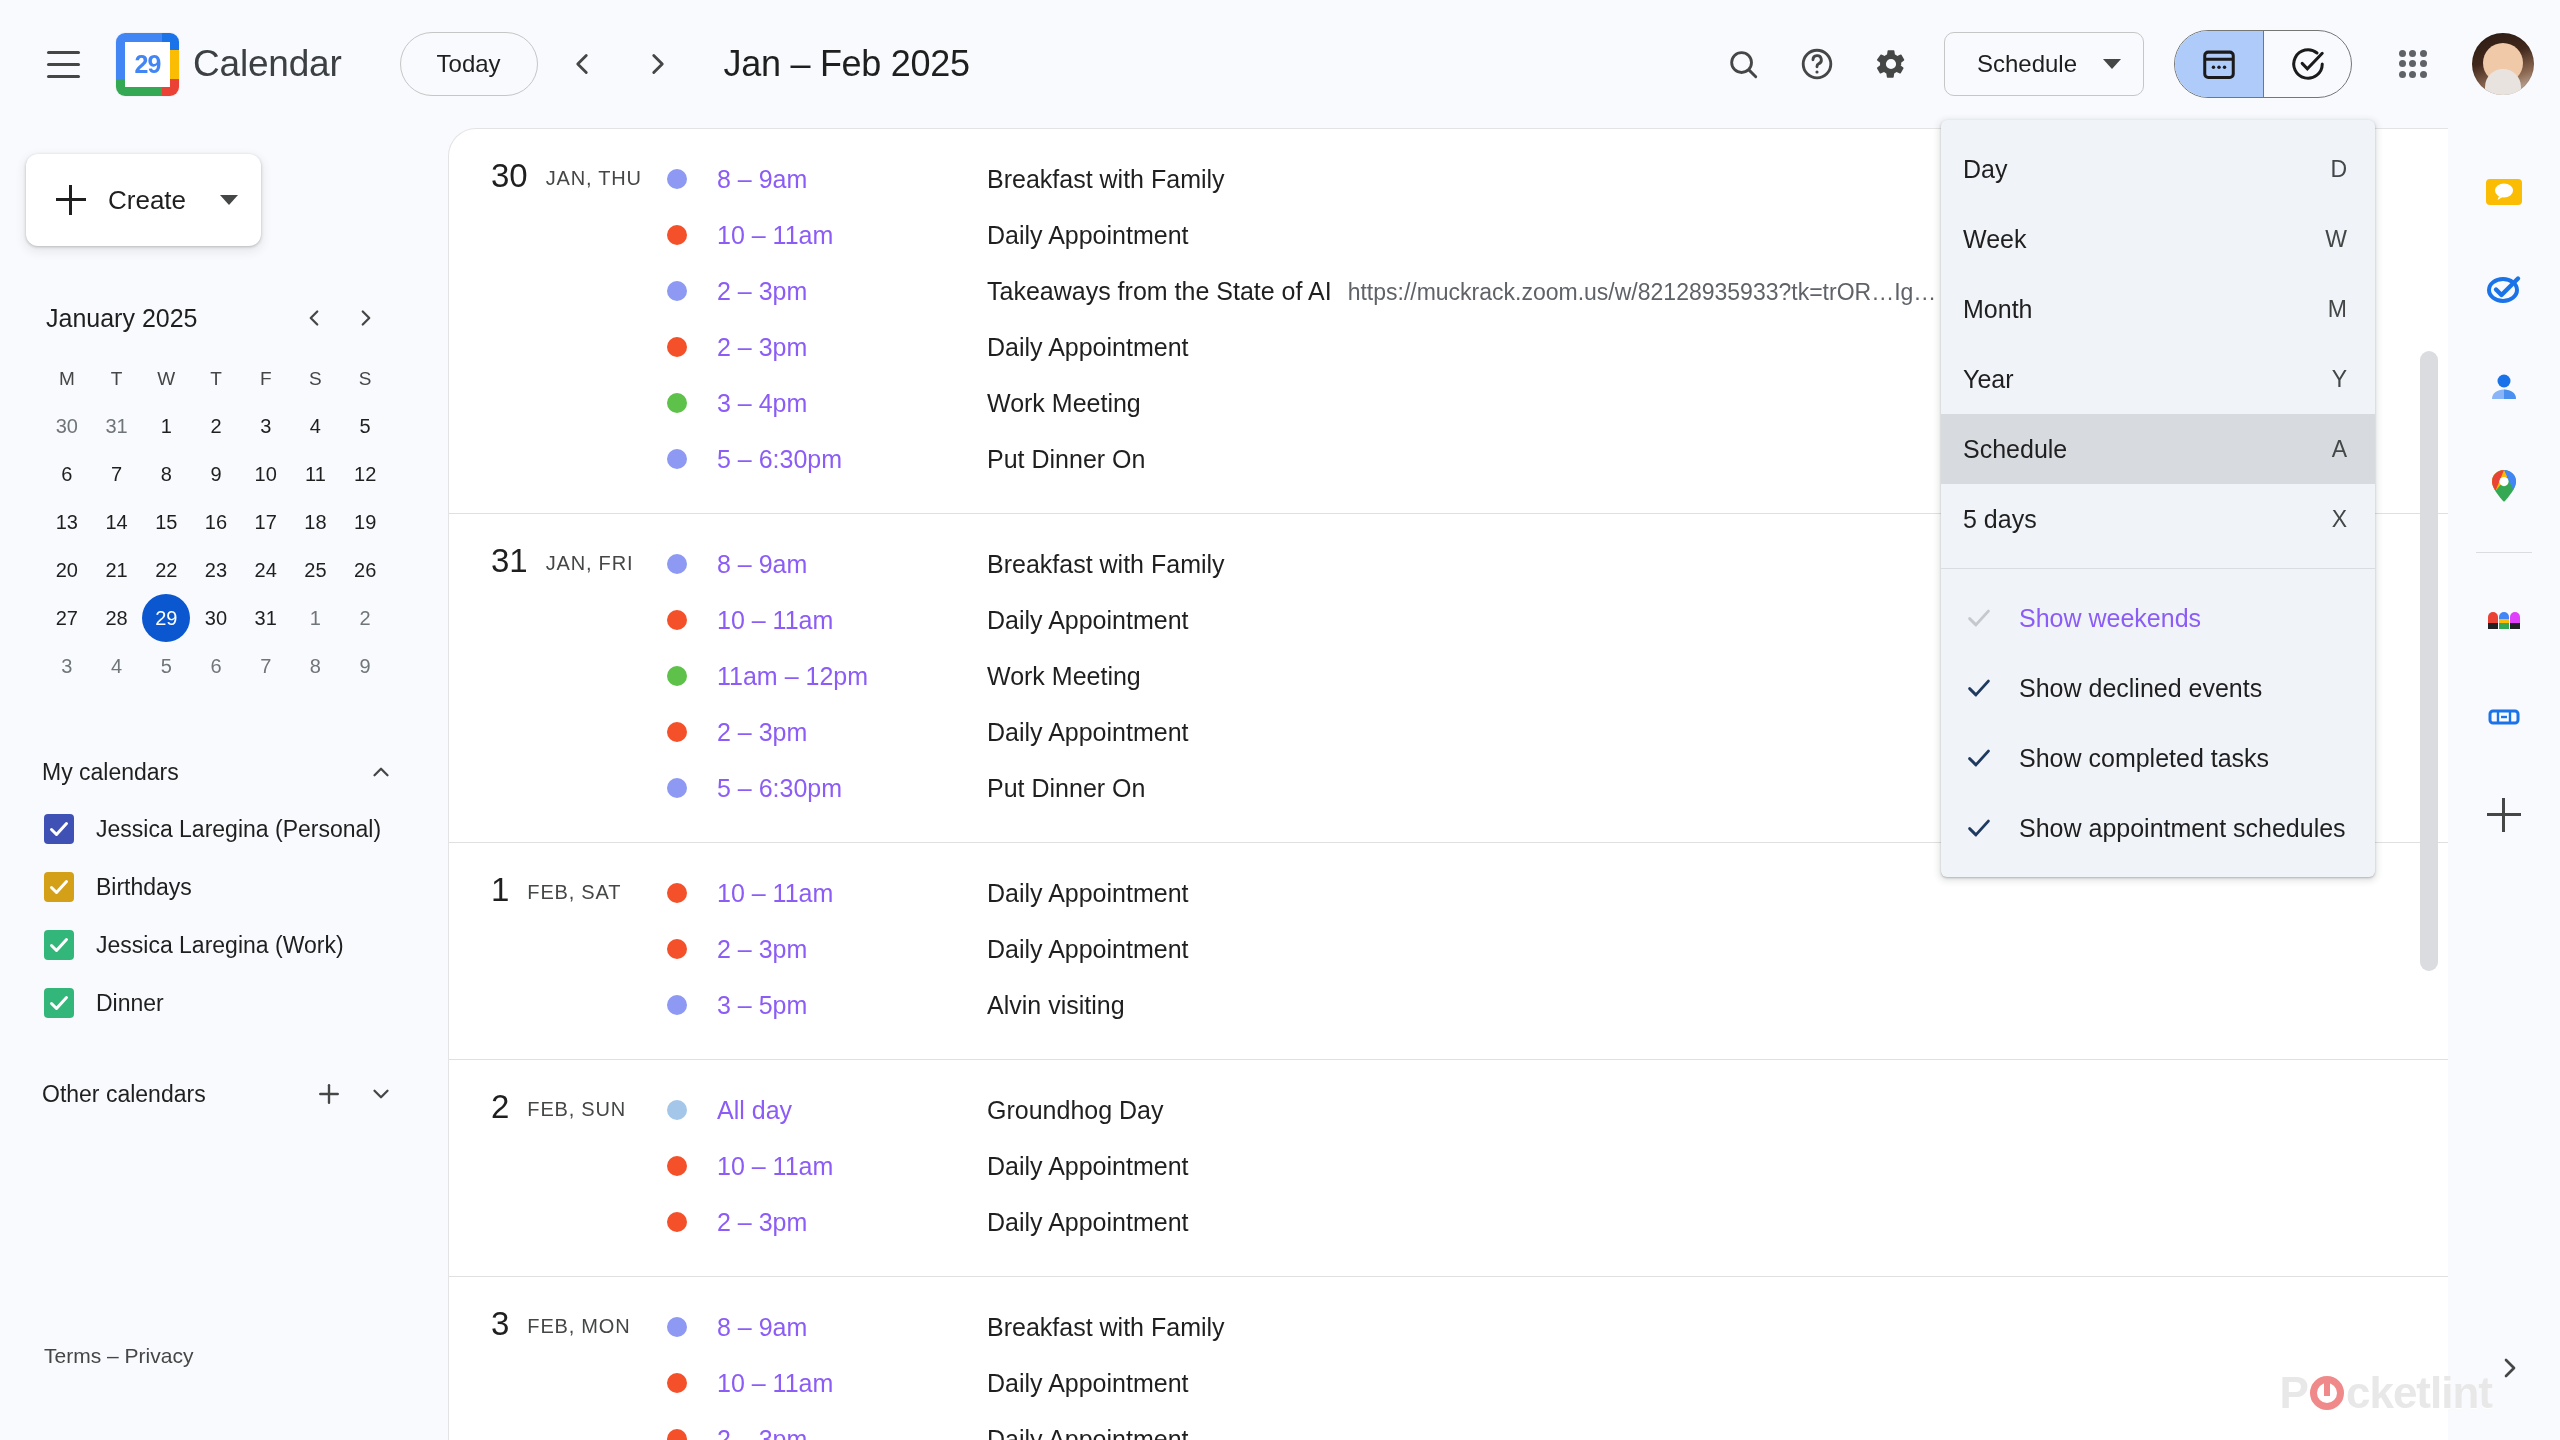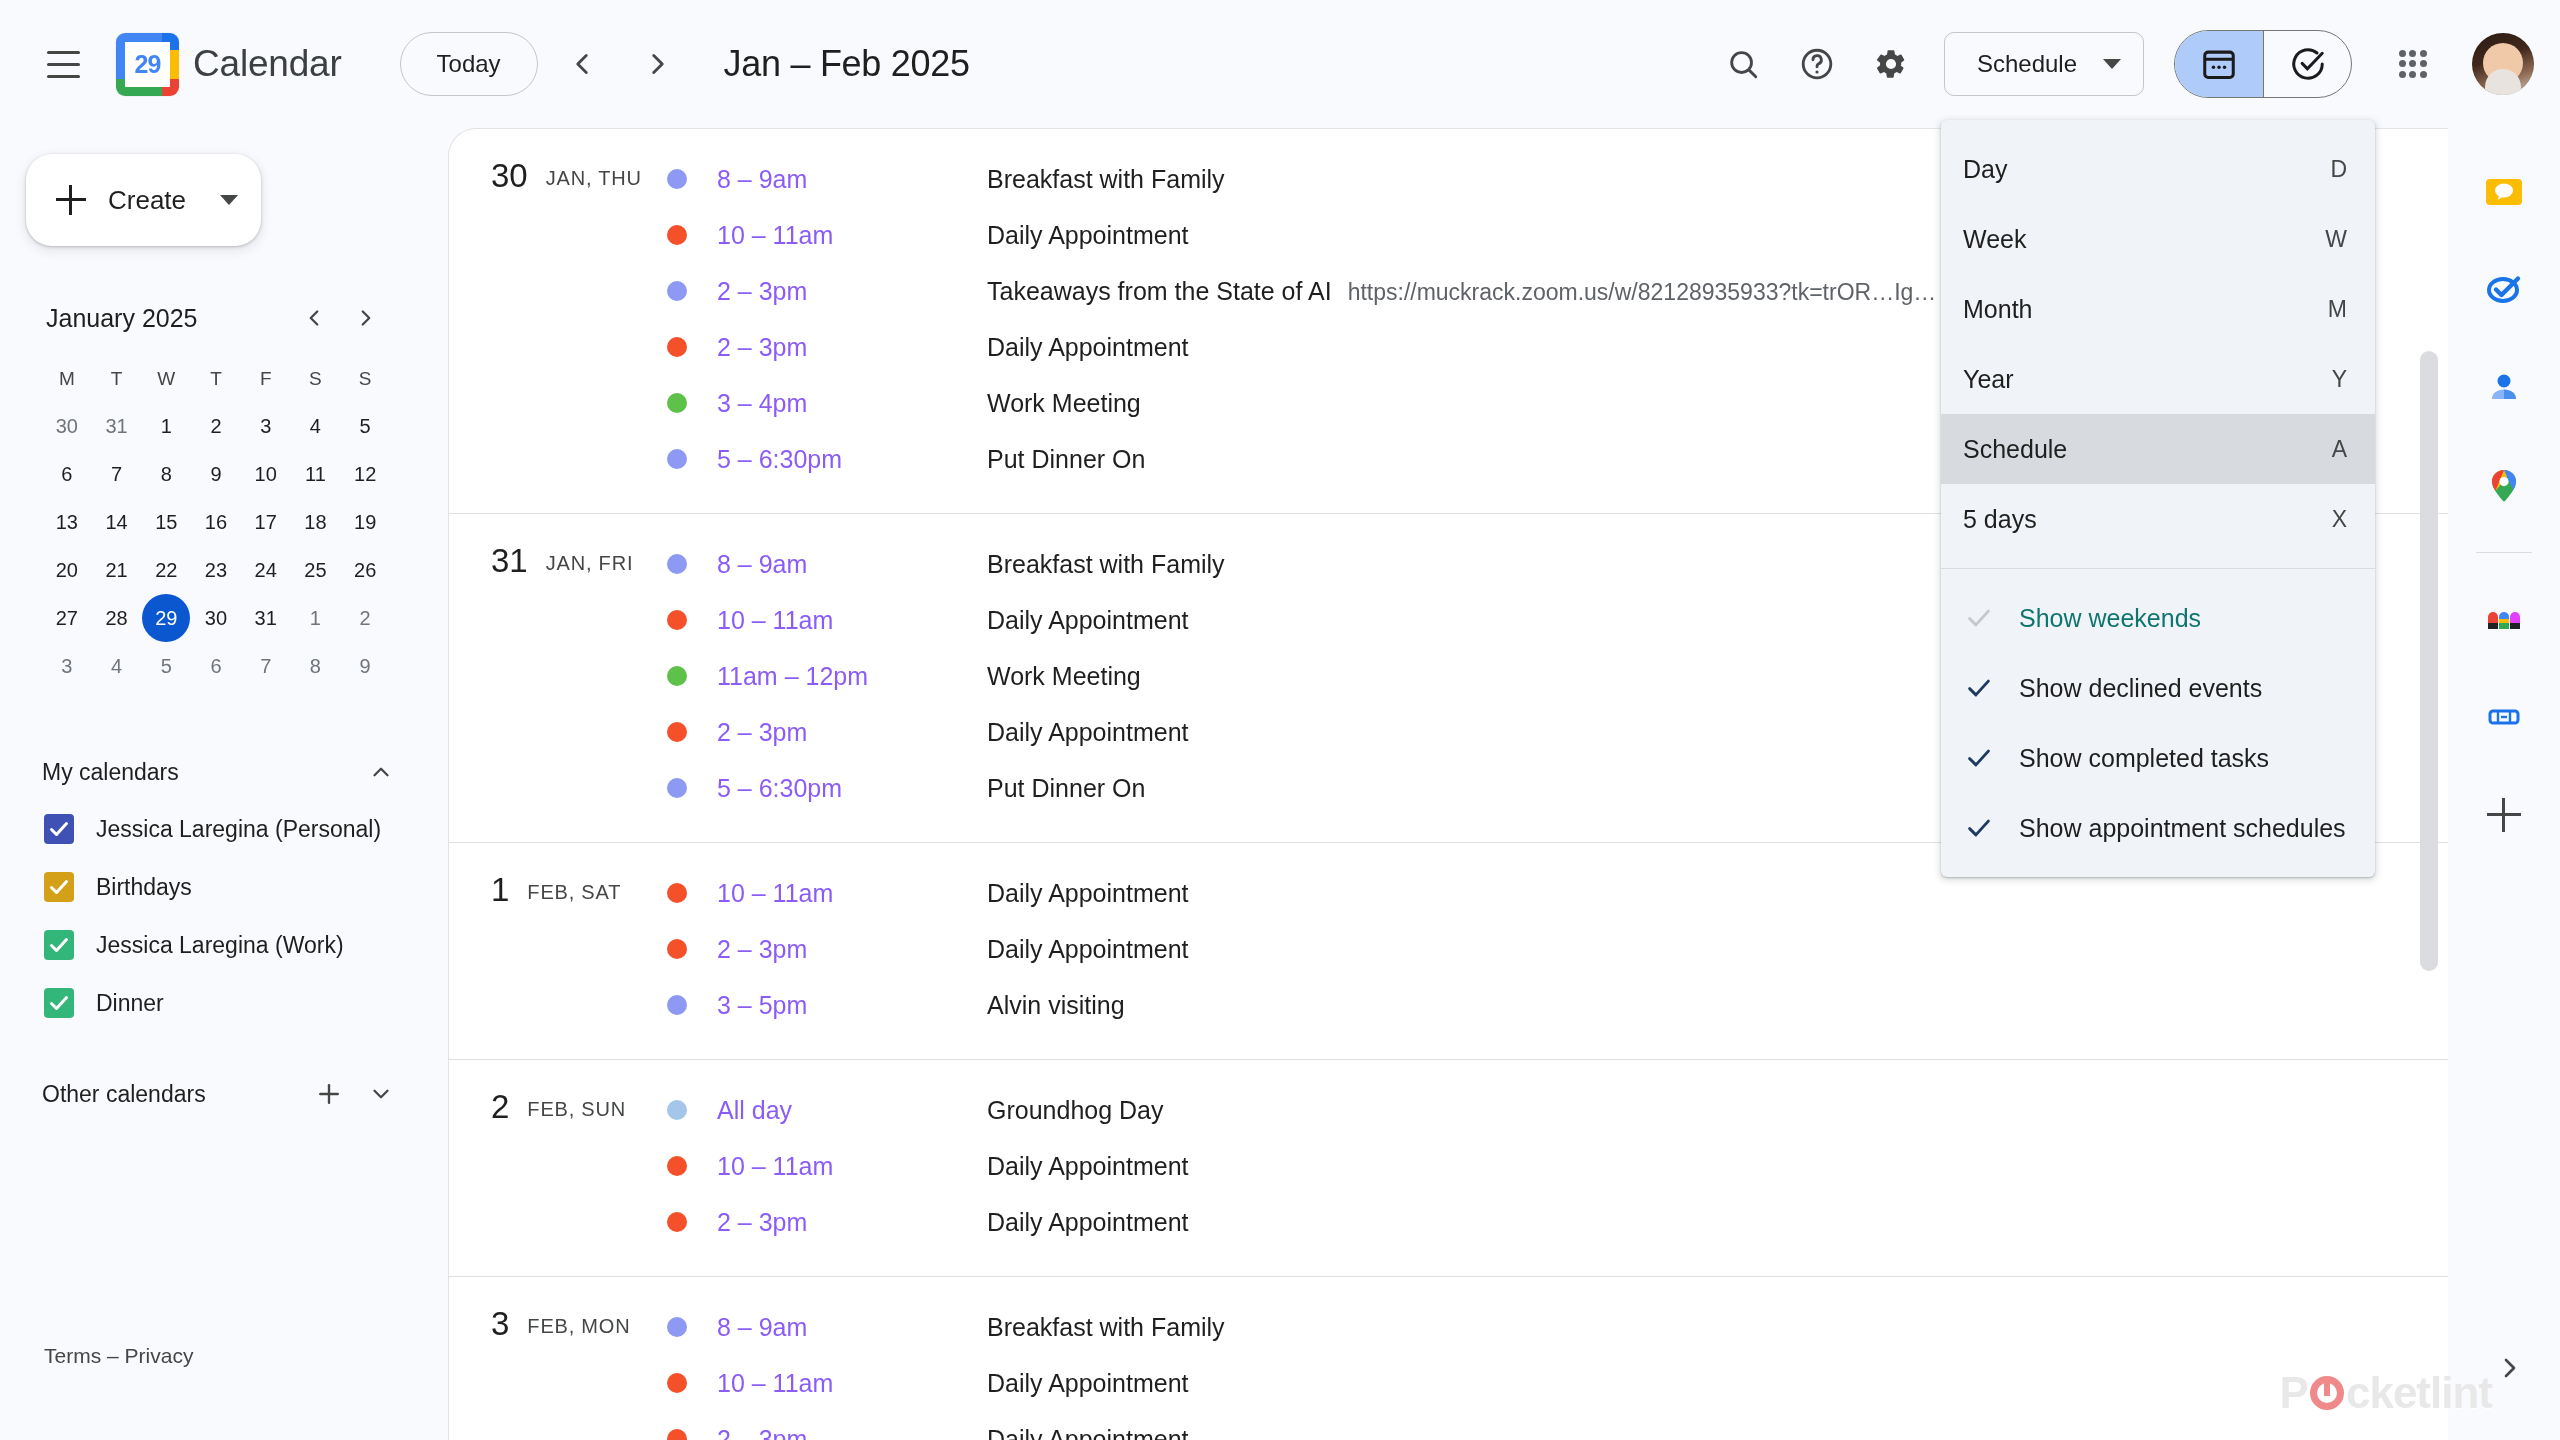--- a/index.html
+++ b/index.html
@@ -119,21 +119,21 @@
   }
 
   
   .sidebar {
     position: absolute; left: 0; top: 128px; width: 448px; bottom: 0;
     background: #f8fafd; padding: 0 0 0 0;
   }
   .create-btn {
     margin: 26px 0 0 26px;
     height: 92px; width: 235px;
-    background: #fff; border: none; border-radius: 26px;
+    background: #fff; border: none; border-radius: 12px;
     box-shadow: 0 1px 3px rgba(60,64,67,.3), 0 4px 8px 3px rgba(60,64,67,.08);
     display: flex; align-items: center; gap: 22px; padding: 0 30px;
     font-size: 26px; font-family: inherit; color: #1f1f1f; cursor: pointer;
   }
   .plus-v { position: relative; width: 30px; height: 30px; flex: 0 0 auto; }
   .plus-v::before, .plus-v::after { content:''; position:absolute; background:#1f1f1f; }
   .plus-v::before { left: 13px; top: 0; width: 3px; height: 30px; }
   .plus-v::after { top: 13px; left: 0; height: 3px; width: 30px; }
 
   
@@ -259,21 +259,21 @@
     padding: 0 28px 0 22px; font-size: 25px; color: #1f1f1f; cursor: pointer; text-align: center;
   }
   .menu-item.selected { background: #d7dbe0; }
   .menu-item .mkey { margin-left: auto; font-size: 23px; color: #444746; }
   .menu-sep { height: 1px; background: #dadce0; margin: 14px 0; }
   .menu-check {
     height: 70px; display:flex; align-items:center; gap: 24px;
     padding: 0 28px 0 22px; font-size: 25px; color:#1f1f1f; cursor:pointer;
   }
   .menu-check .ck { width: 32px; flex: 0 0 auto; display:flex; align-items:center; justify-content:center; }
-  .menu-check.disabled { color: #0f766e; cursor: default; }
+  .menu-check.disabled { color: #8b5cf6; cursor: default; }
 
   
   .watermark {
     position: absolute; right: 68px; bottom: 22px;
     font-size: 44px; font-weight: 700; color: #e8e8e8;
     letter-spacing: -1px; user-select: none;
     display: flex; align-items: center; gap: 0;
     text-shadow: 0 1px 0 #fff;
   }
   .watermark .pl-o {

